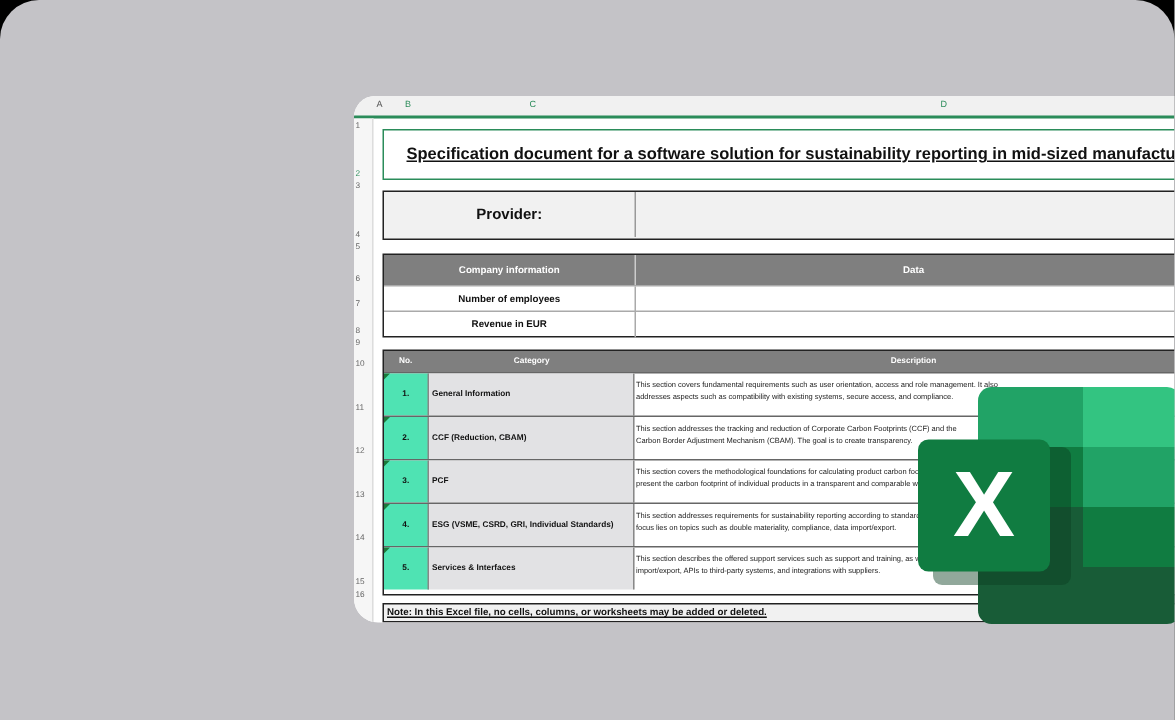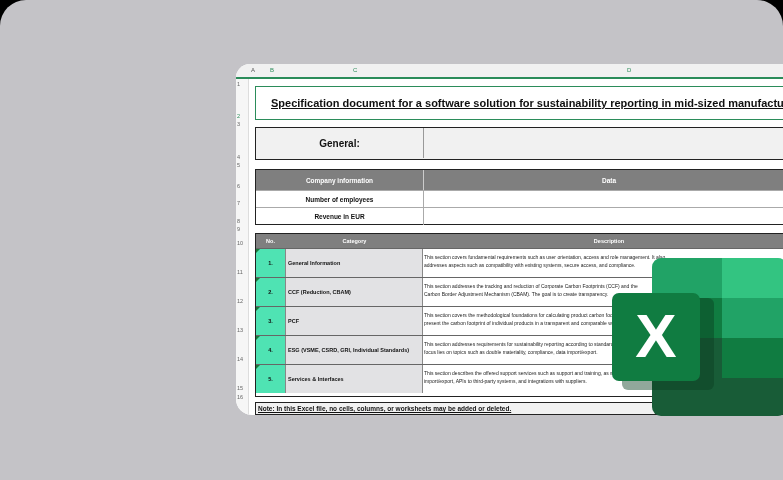--- a/index.html
+++ b/index.html
@@ -63,21 +63,21 @@
       <span class="rn" style="top:277px">14</span>
       <span class="rn" style="top:306px">15</span>
       <span class="rn" style="top:315px">16</span>
     </div>
 
     <div class="abs title-box">
       <span class="title-text">Specification document for a software solution for sustainability reporting in mid-sized manufacturing companies</span>
     </div>
 
     <div class="abs prov-box">
-      <div class="prov-label">General:</div>
+      <div class="prov-label">Provider:</div>
     </div>
 
     <div class="abs comp-box">
       <div class="comp-hdr">
         <div class="c1">Company information</div>
         <div class="c2">Data</div>
       </div>
       <div class="comp-row" style="top:20px">
         <div class="c1">Number of employees</div>
       </div>

